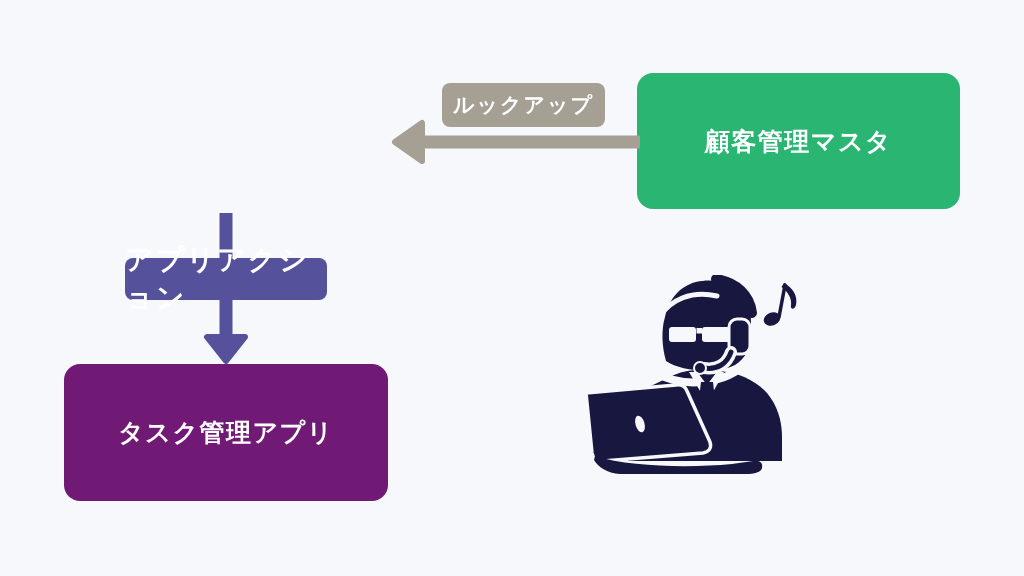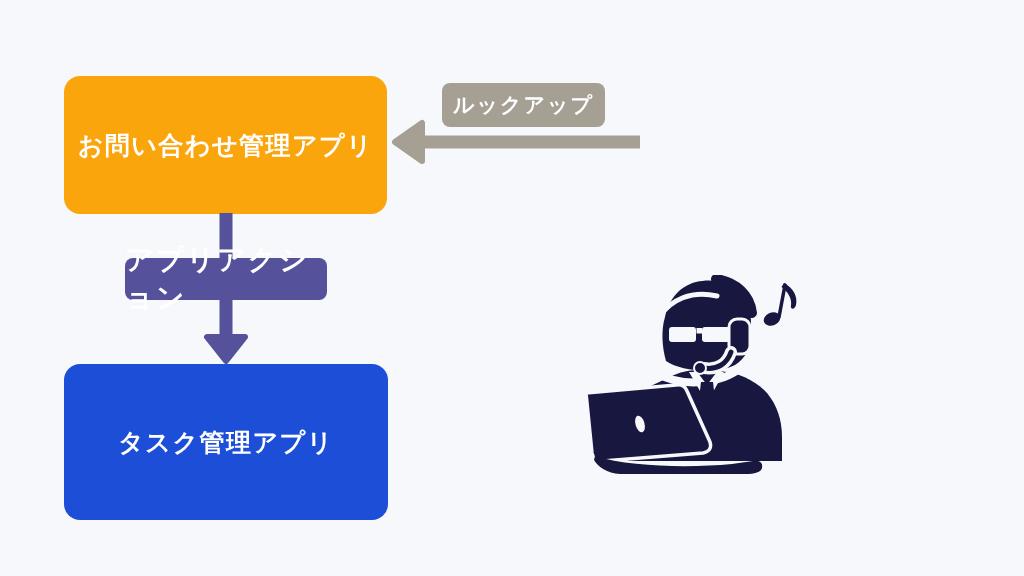--- a/index.html
+++ b/index.html
@@ -29,22 +29,22 @@
   }
   #node-inquiry {
     left: 64px; top: 76px; width: 323px; height: 138px;
     background: #FBA50D;
   }
   #node-customer {
     left: 637px; top: 73px; width: 323px; height: 136px;
     background: #2BB573;
   }
   #node-task {
-    left: 64px; top: 364px; width: 324px; height: 156px;
-    background: #1d4ed8;
+    left: 64px; top: 364px; width: 324px; height: 137px;
+    background: #701a75;
   }
   .edge-label {
     position: absolute;
     display: flex;
     align-items: center;
     justify-content: center;
     border-radius: 8px;
     color: #FFFFFF;
     font-weight: bold;
     letter-spacing: 2px;
@@ -63,24 +63,24 @@
   .edge-arrow { position: absolute; z-index: 1; }
   #arrow-lookup { left: 390px; top: 118px; }
   #arrow-app-action { left: 198px; top: 213px; }
   #operator { position: absolute; left: 570px; top: 275px; z-index: 2; }
 </style>
 </head>
 <body>
 
 <div id="stage">
 
-  <div class="node" id="node-inquiry">
-    <span>お問い合わせ管理アプリ</span>
+
+  <div class="node" id="node-customer">
+    <span>顧客管理マスタ</span>
   </div>
-
 
   <div class="node" id="node-task">
     <span>タスク管理アプリ</span>
   </div>
 
   <svg class="edge-arrow" id="arrow-lookup" width="250" height="48" viewBox="0 0 250 48">
     <rect x="28" y="17.5" width="222" height="13" fill="#A59F94"></rect>
     <polygon points="5,24 32,5 32,43" fill="#A59F94" stroke="#A59F94" stroke-width="6" stroke-linejoin="round"></polygon>
   </svg>
   <div class="edge-label" id="label-lookup">

